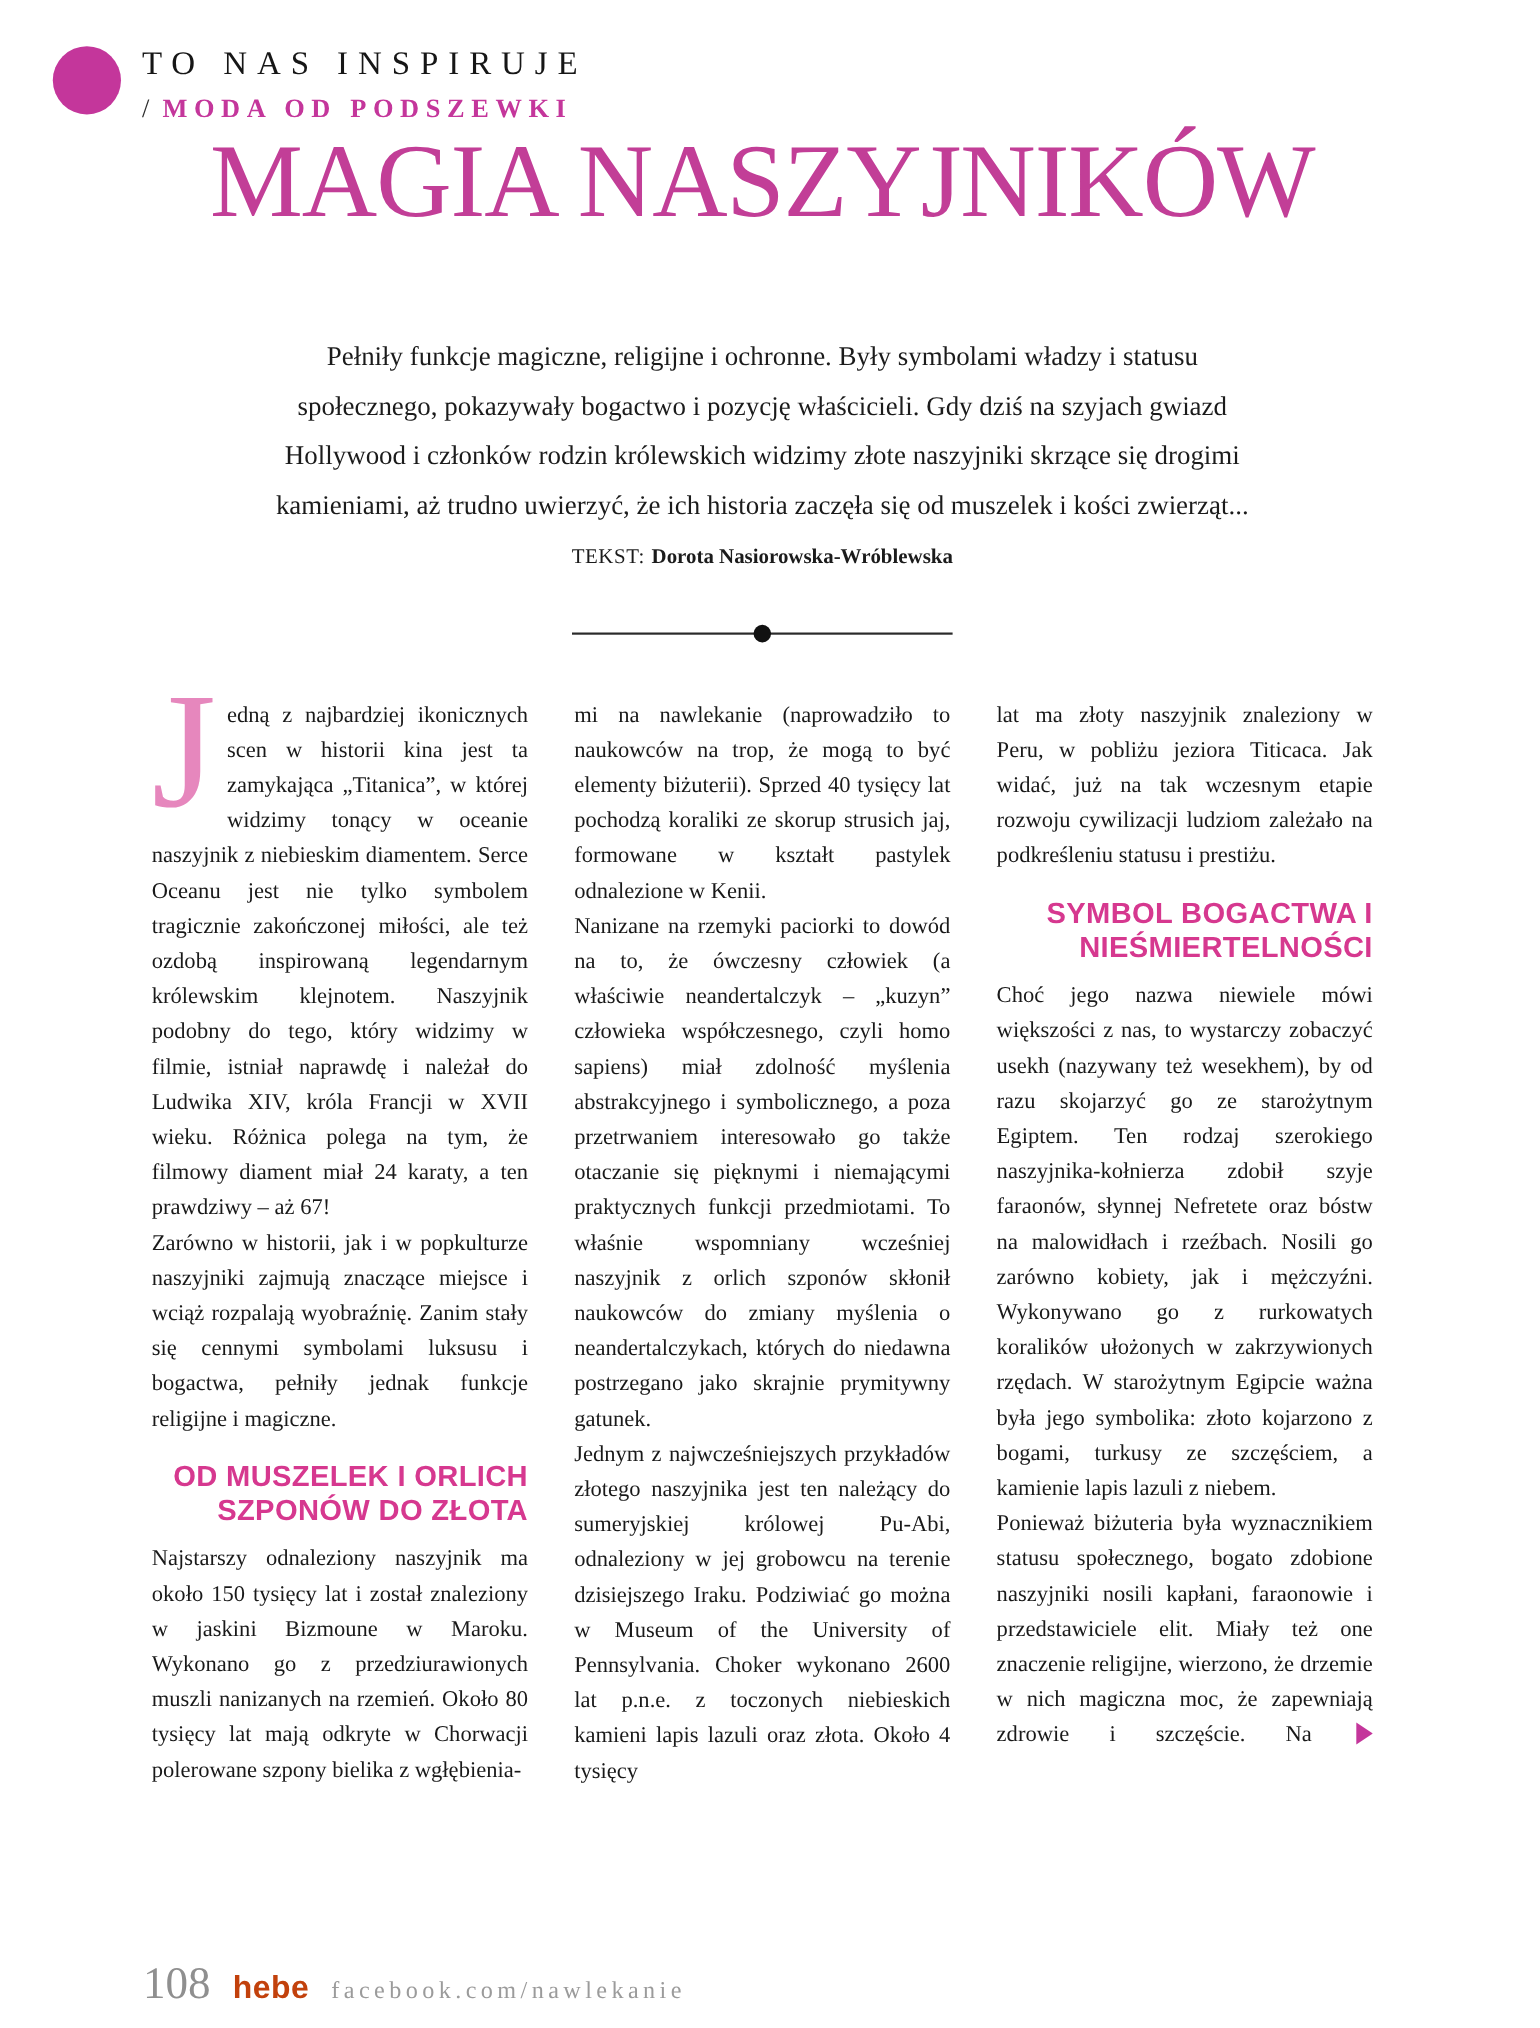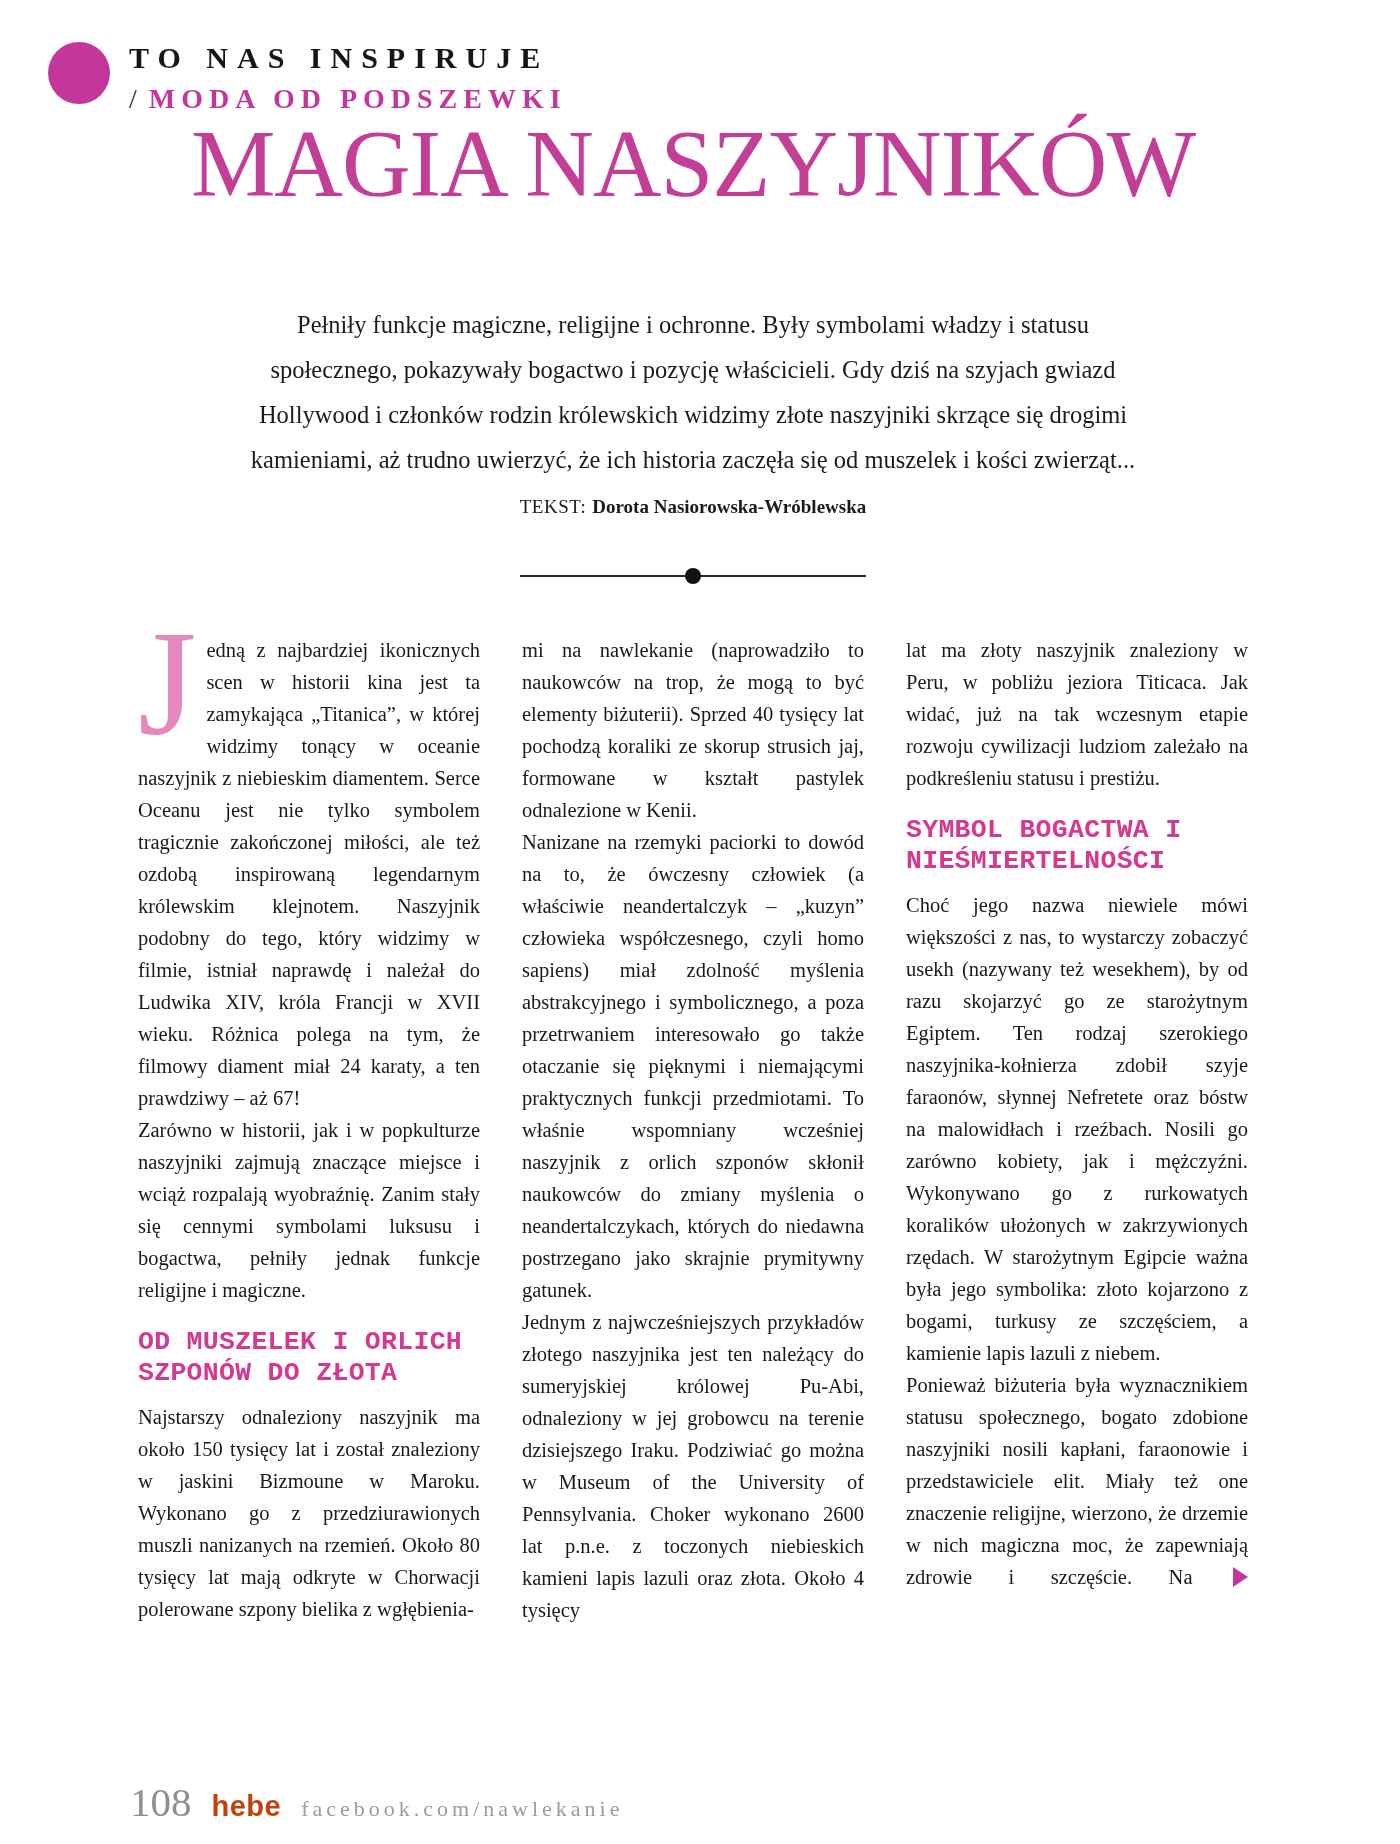--- a/index.html
+++ b/index.html
@@ -16,30 +16,30 @@
   
   .kicker-circle {
     position: absolute;
     left: 48px; top: 42px;
     width: 62px; height: 62px;
     border-radius: 50%;
     background: #c4369b;
   }
   .kicker-text { position: absolute; left: 129px; top: 40px; }
   .kicker-line1 {
-    font-weight: 700;
+    font-weight: 400;
     font-size: 30px;
     line-height: 36px;
     letter-spacing: 9px;
     color: #161616;
   }
   .kicker-line2 {
     margin-top: 9px;
     font-weight: 600;
-    font-size: 28px;
+    font-size: 24px;
     line-height: 28px;
     letter-spacing: 6px;
     color: #c4369b;
   }
   .kicker-line2 .slash { color: #2b2b2b; margin-right: 6px; font-weight: 400; }
 
   
   .content {
     position: absolute;
     left: 138px; top: 0;
@@ -103,26 +103,26 @@
   .dropcap {
     float: left;
     font-size: 150px;
     line-height: 98px;
     height: 98px;
     padding-right: 10px;
     color: #e687bd;
     font-weight: 400;
   }
   .col-heading {
-    font-family: Liberation Mono, monospace;
+    font-family: Liberation Sans, sans-serif;
     font-weight: 700;
     font-size: 26.5px;
     line-height: 31px;
     letter-spacing: 0.3px;
-    text-align: left;
+    text-align: right;
     color: #d6388f;
     margin: 21px 0 12px 0;
   }
   .spread { text-align-last: justify; font-family: Liberation Serif, serif; }
   .cont-arrow {
     display: inline-block;
     width: 0; height: 0;
     border-left: 15px solid #c4369b;
     border-top: 10px solid transparent;
     border-bottom: 10px solid transparent;

